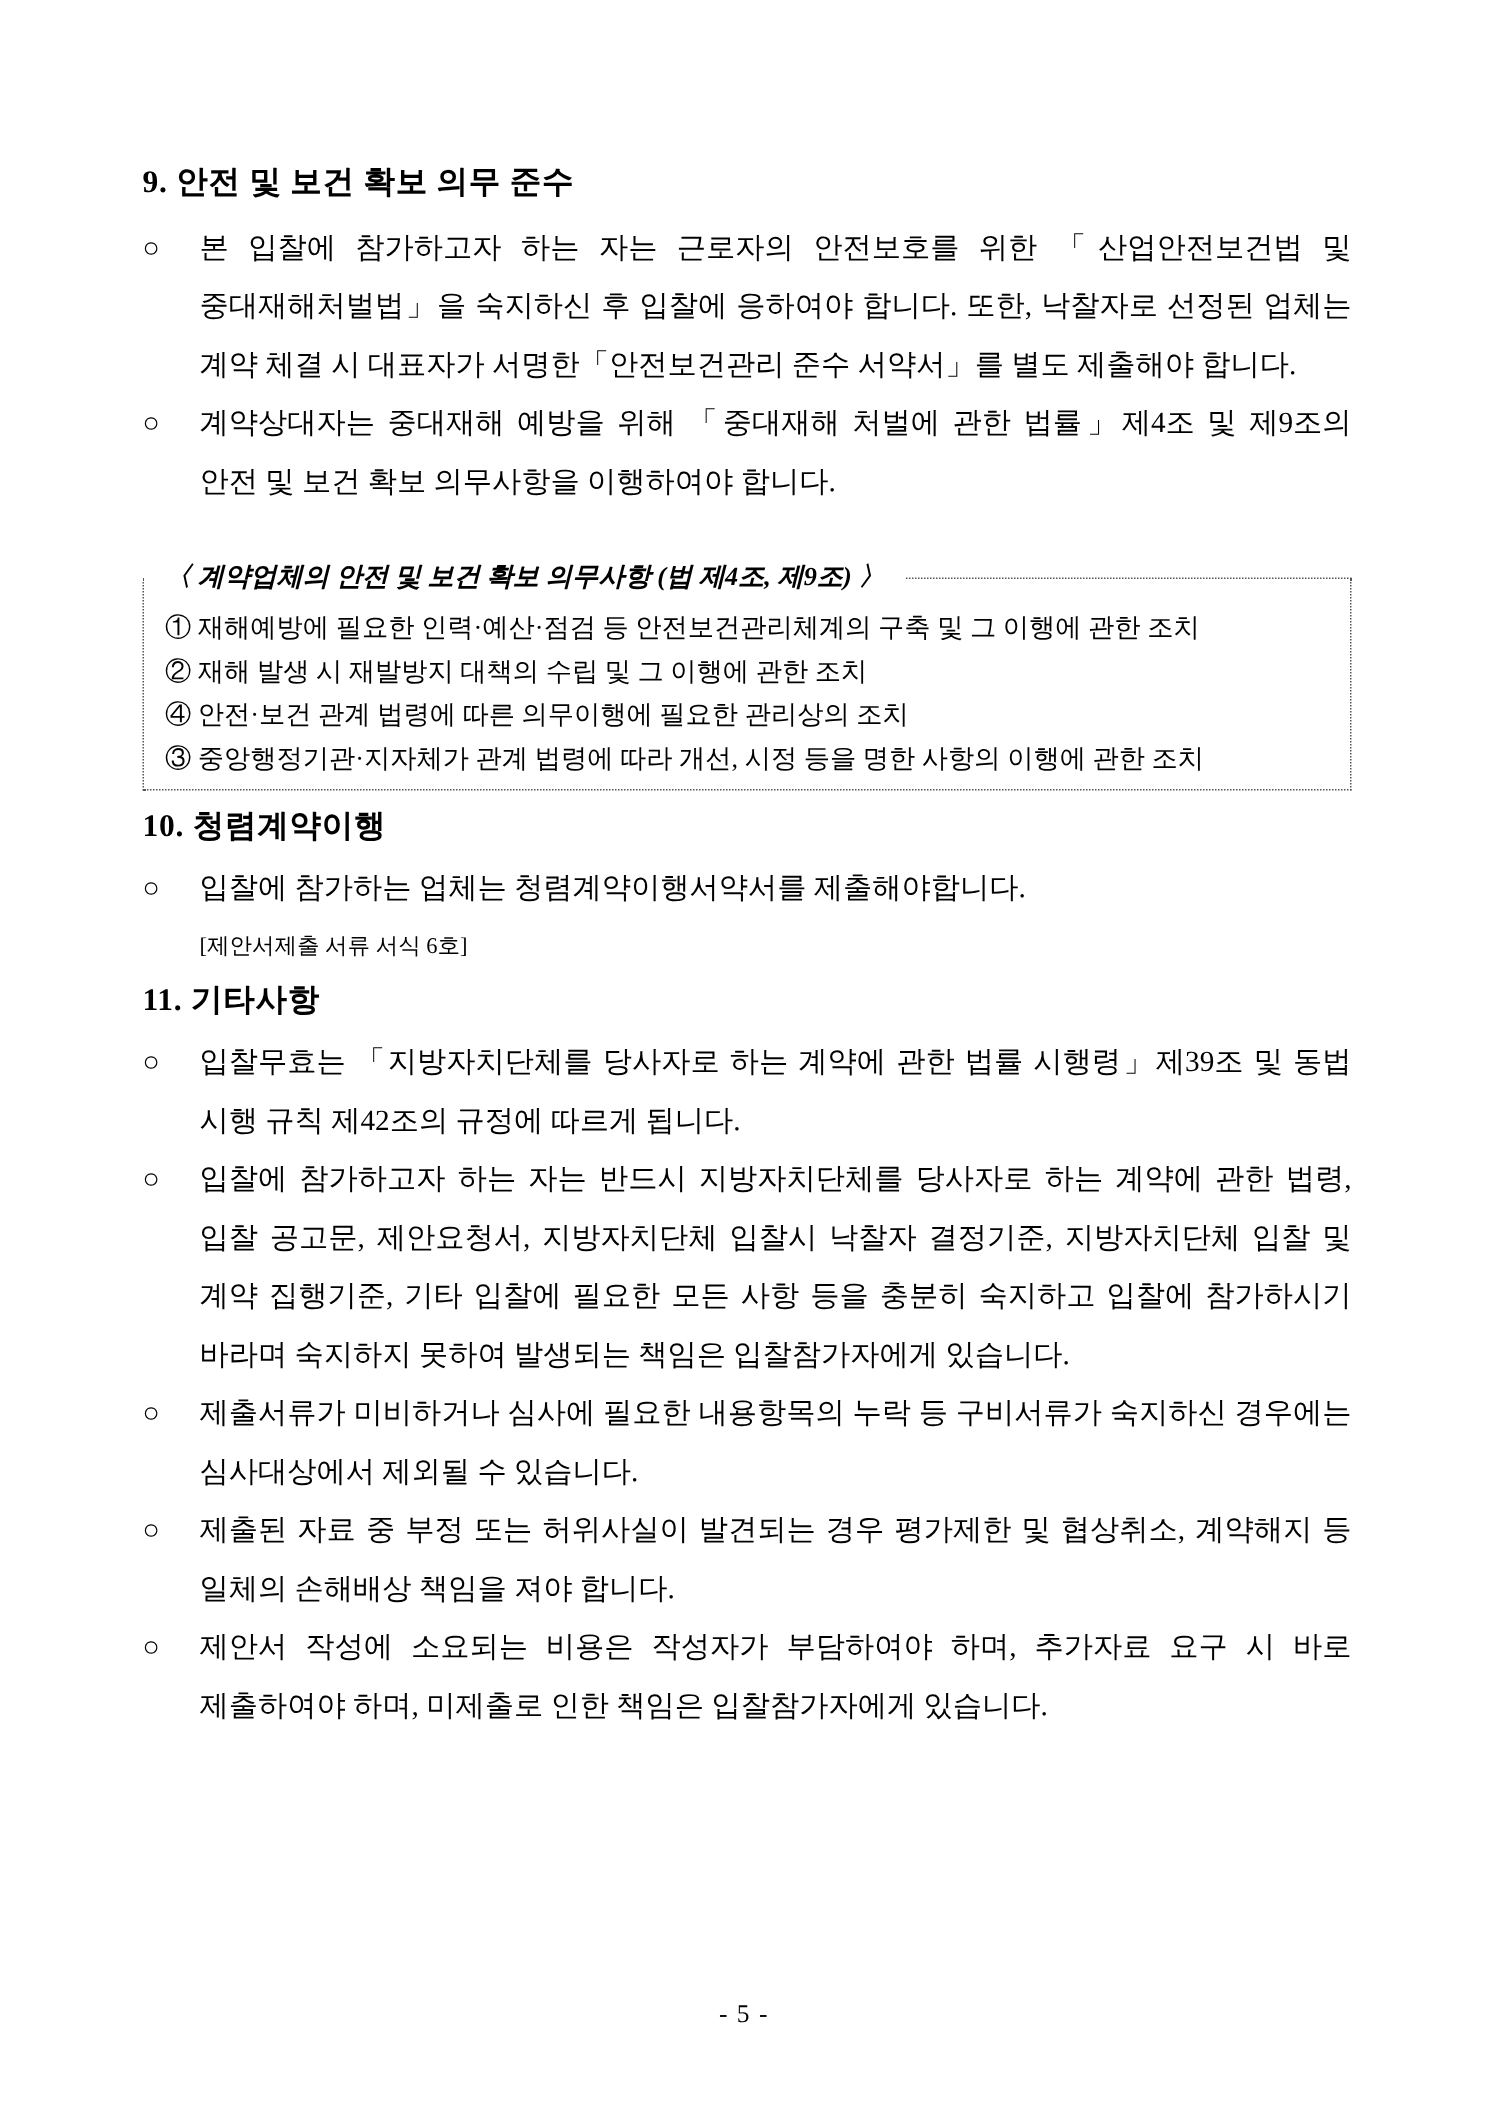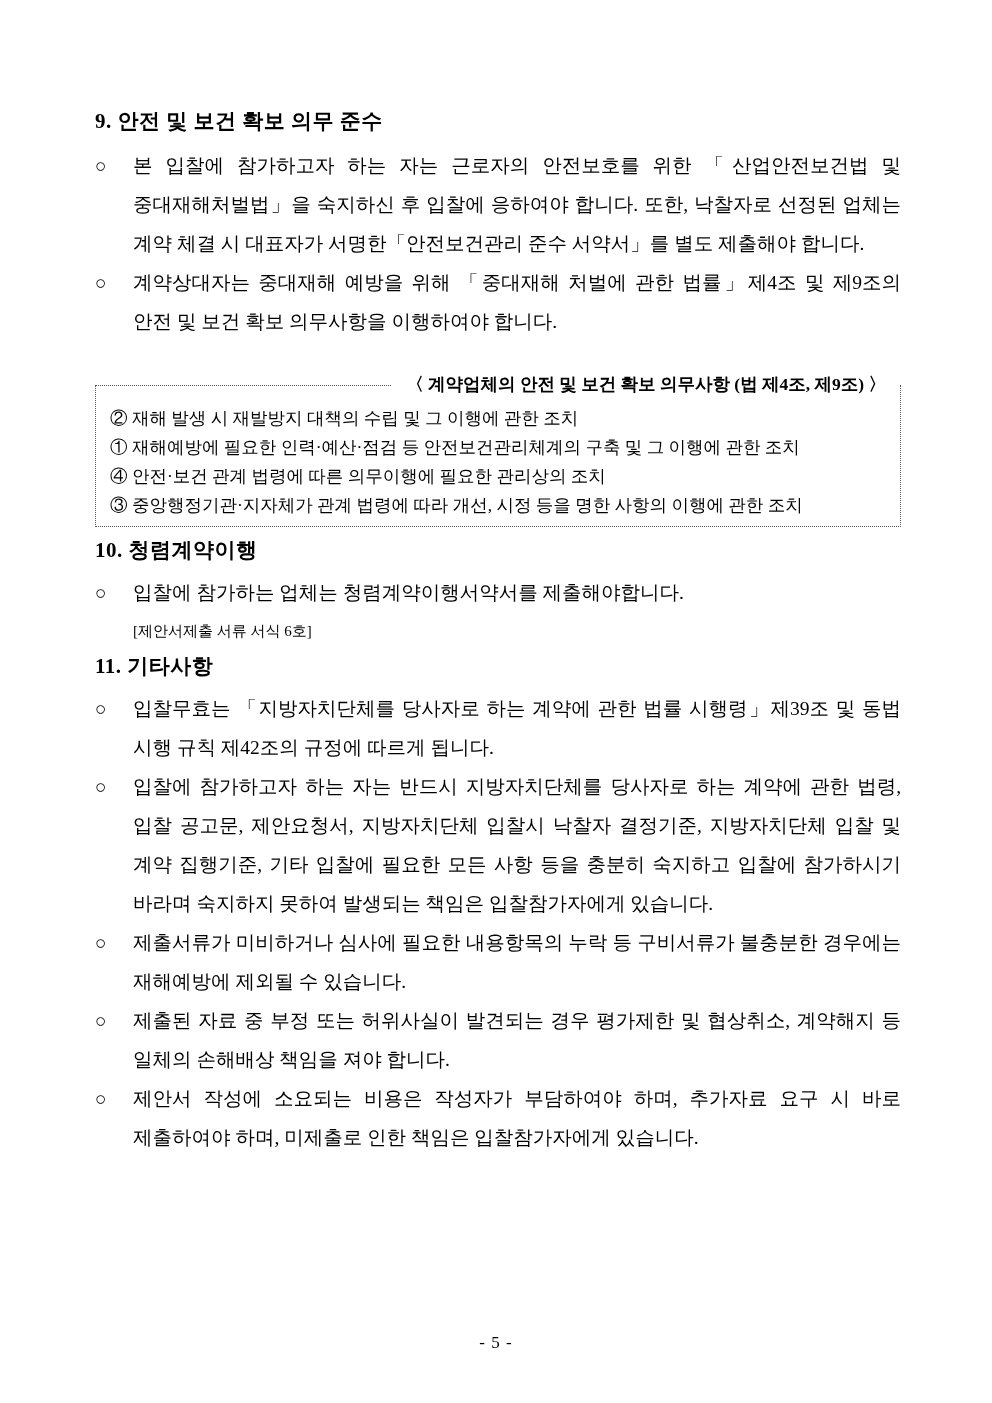--- a/index.html
+++ b/index.html
@@ -53,21 +53,22 @@
     position: relative;
     margin-top: 44px;
     border: 1.5px dotted #555555;
     padding: 18px 12px 6px 14px;
   }
   .notice-box-title {
     position: absolute;
     top: -15px;
     left: 0;
     right: 0;
-    text-align: right;
+    text-align: left;
+    font-style: italic;
   }
   .notice-box-title span {
     display: inline-block;
     background: #ffffff;
     padding: 0 14px;
     font-size: 17.5px;
     font-weight: 700;
     line-height: 26px;
     word-break: keep-all;
   }
@@ -109,22 +110,22 @@
           <span class="marker">○</span>
           <span>계약상대자는 중대재해 예방을 위해 「중대재해 처벌에 관한 법률」제4조 및 제9조의 안전 및 보건 확보 의무사항을 이행하여야 합니다.</span>
         </div>
       </div>
     </section>
 
     <div class="notice-box">
       <div class="notice-box-title">
         <span>〈 계약업체의 안전 및 보건 확보 의무사항 (법 제4조, 제9조) 〉</span>
       </div>
+      <div class="notice-item">① 재해예방에 필요한 인력·예산·점검 등 안전보건관리체계의 구축 및 그 이행에 관한 조치</div>
       <div class="notice-item">② 재해 발생 시 재발방지 대책의 수립 및 그 이행에 관한 조치</div>
-      <div class="notice-item">① 재해예방에 필요한 인력·예산·점검 등 안전보건관리체계의 구축 및 그 이행에 관한 조치</div>
       <div class="notice-item">④ 안전·보건 관계 법령에 따른 의무이행에 필요한 관리상의 조치</div>
       <div class="notice-item">③ 중앙행정기관·지자체가 관계 법령에 따라 개선, 시정 등을 명한 사항의 이행에 관한 조치</div>
     </div>
 
     <section class="sec-10">
       <h2 class="sec-heading">10. 청렴계약이행</h2>
       <div class="bullets">
         <div class="bullet">
           <span class="marker">○</span>
           <span>입찰에 참가하는 업체는 청렴계약이행서약서를 제출해야합니다.</span>
@@ -139,21 +140,21 @@
         <div class="bullet">
           <span class="marker">○</span>
           <span>입찰무효는 「지방자치단체를 당사자로 하는 계약에 관한 법률 시행령」제39조 및 동법 시행 규칙 제42조의 규정에 따르게 됩니다.</span>
         </div>
         <div class="bullet">
           <span class="marker">○</span>
           <span>입찰에 참가하고자 하는 자는 반드시 지방자치단체를 당사자로 하는 계약에 관한 법령, 입찰 공고문, 제안요청서, 지방자치단체 입찰시 낙찰자 결정기준, 지방자치단체 입찰 및 계약 집행기준, 기타 입찰에 필요한 모든 사항 등을 충분히 숙지하고 입찰에 참가하시기 바라며 숙지하지 못하여 발생되는 책임은 입찰참가자에게 있습니다.</span>
         </div>
         <div class="bullet">
           <span class="marker">○</span>
-          <span>제출서류가 미비하거나 심사에 필요한 내용항목의 누락 등 구비서류가 불충분한 경우에는 재해예방에 제외될 수 있습니다.</span>
+          <span>제출서류가 미비하거나 심사에 필요한 내용항목의 누락 등 구비서류가 숙지하신 경우에는 심사대상에서 제외될 수 있습니다.</span>
         </div>
         <div class="bullet">
           <span class="marker">○</span>
           <span>제출된 자료 중 부정 또는 허위사실이 발견되는 경우 평가제한 및 협상취소, 계약해지 등 일체의 손해배상 책임을 져야 합니다.</span>
         </div>
         <div class="bullet">
           <span class="marker">○</span>
           <span>제안서 작성에 소요되는 비용은 작성자가 부담하여야 하며, 추가자료 요구 시 바로 제출하여야 하며, 미제출로 인한 책임은 입찰참가자에게 있습니다.</span>
         </div>
       </div>

